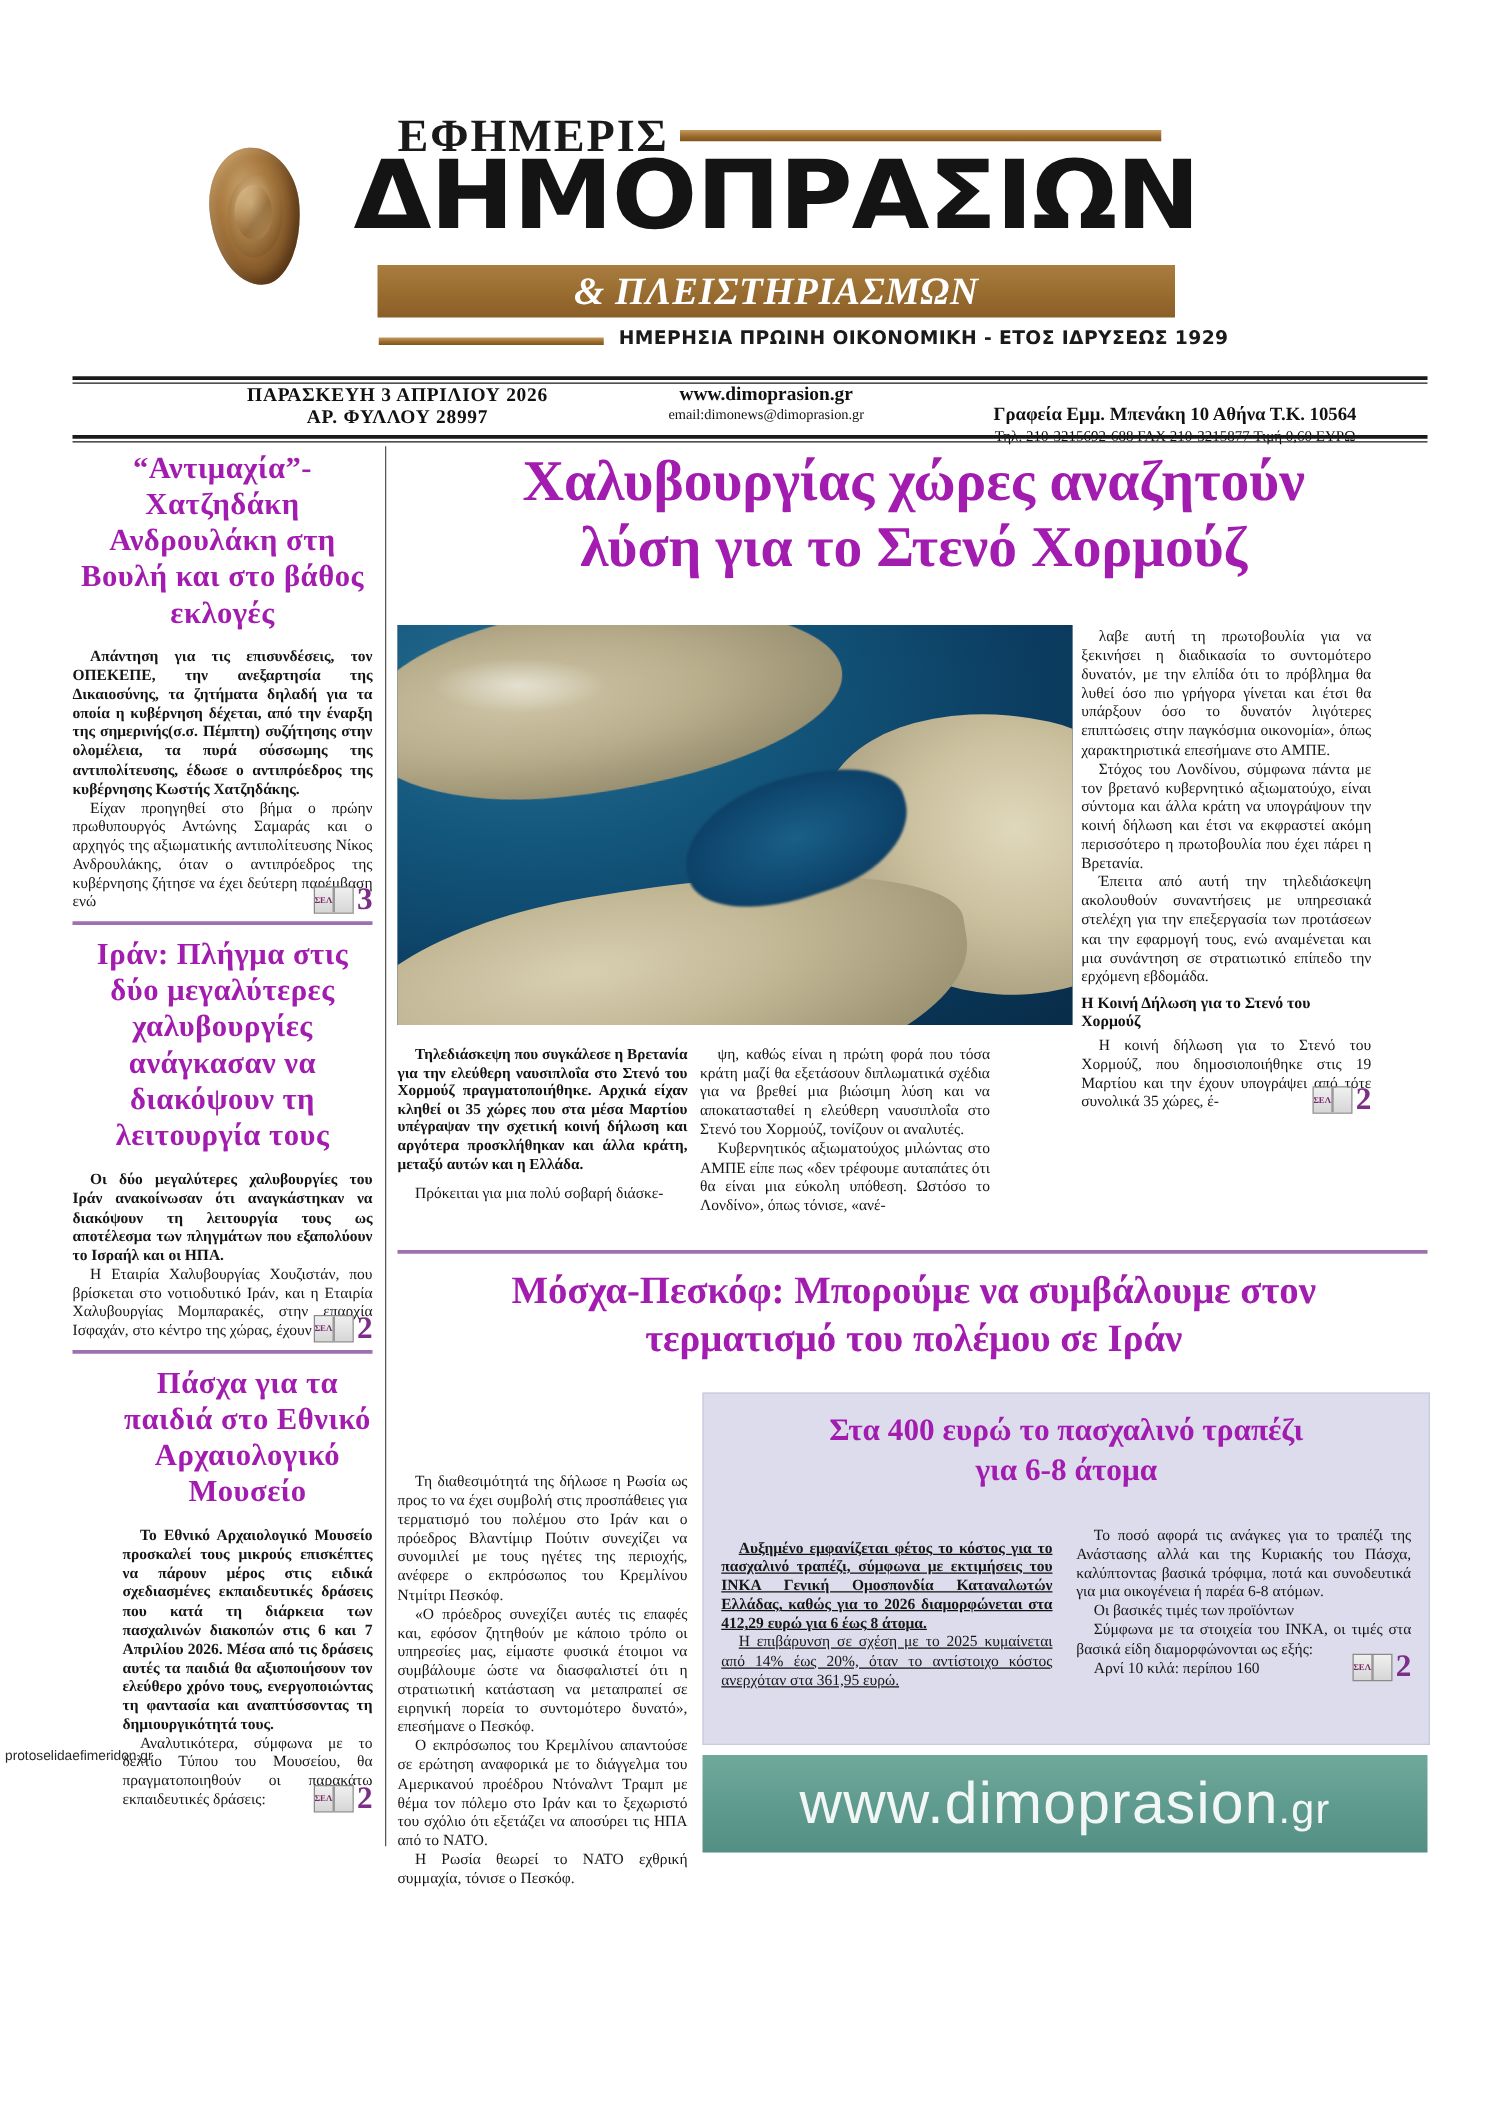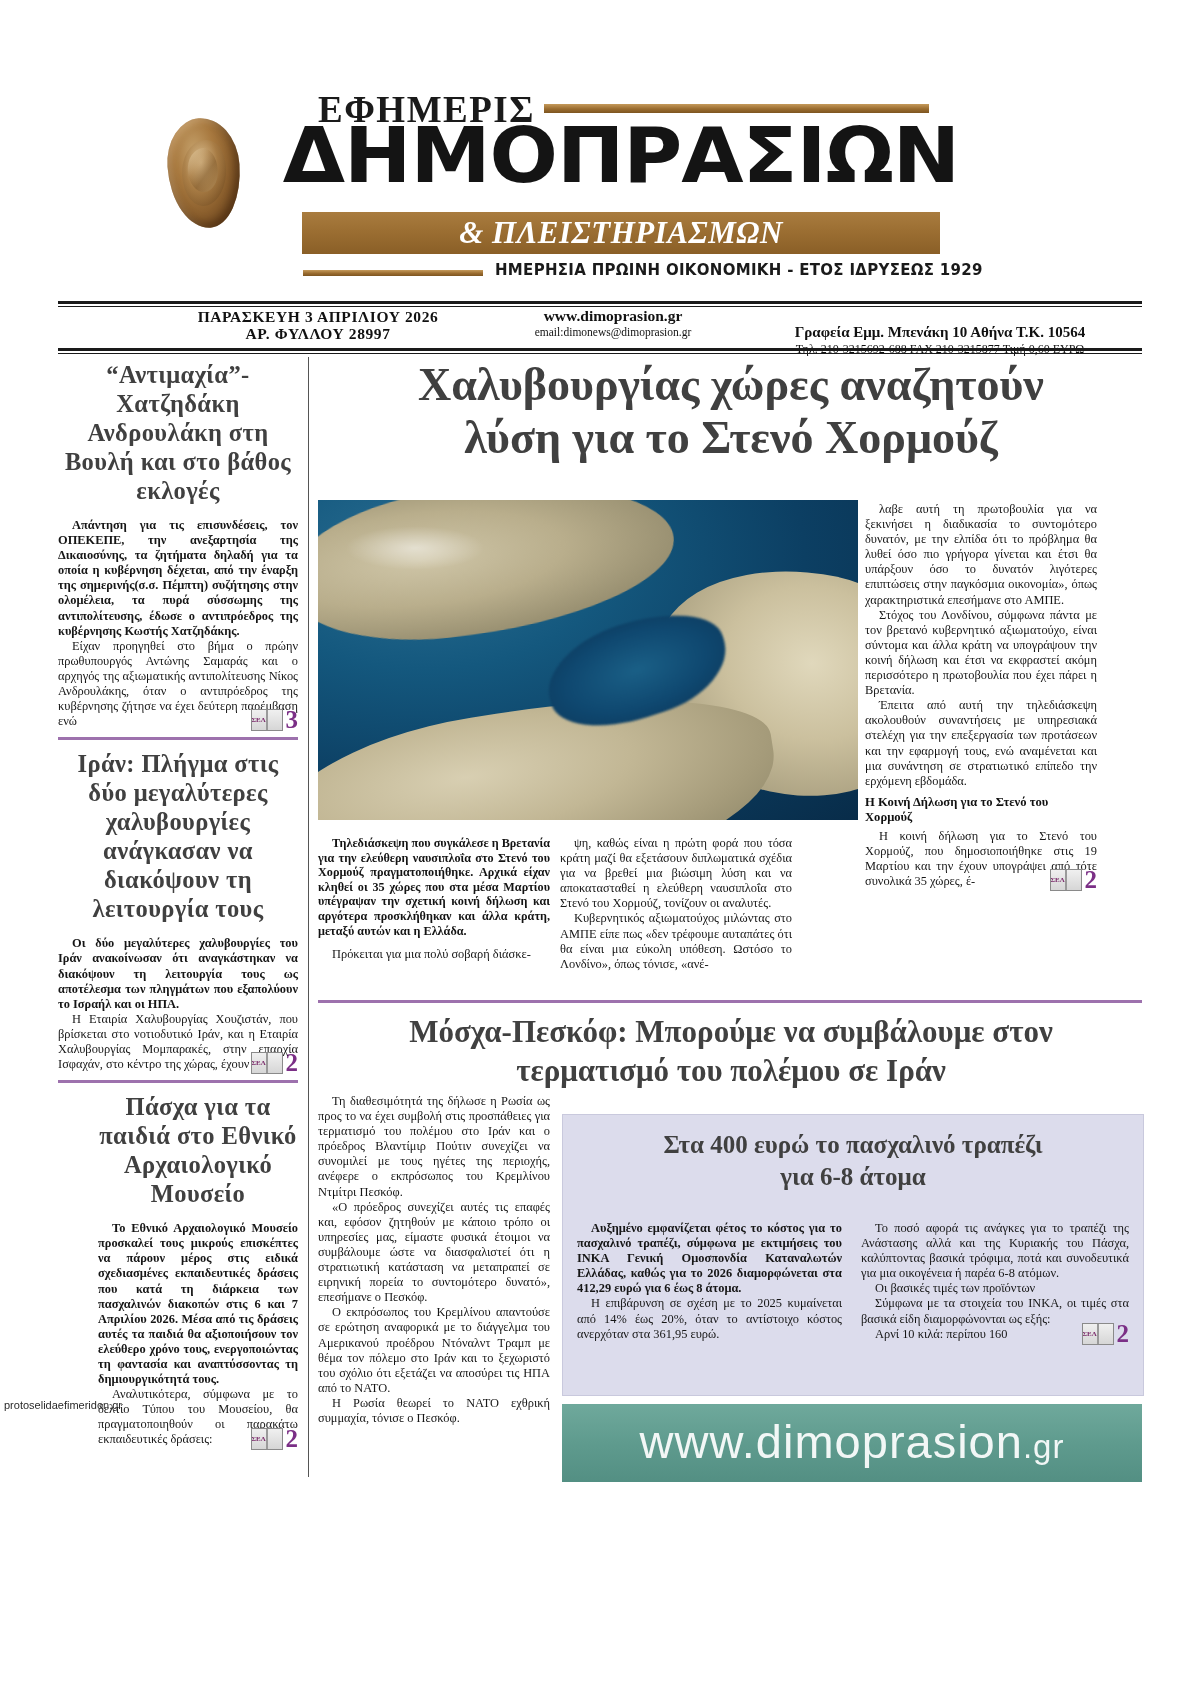--- a/index.html
+++ b/index.html
@@ -171,21 +171,21 @@
   .info-right .tel { font-size: 12px; }
 
   
   .col { position: absolute; }
 
   
   .hl {
     font-family: "Liberation Serif", "DejaVu Serif", serif;
     font-weight: 700;
     text-align: center;
-    color: #404040;
+    color: #a21caf;
   }
   .body-txt {
     font-size: 12.4px;
     line-height: 15.1px;
     text-align: justify;
     color: #161616;
     font-family: "Liberation Serif", "DejaVu Serif", serif;
   }
   .body-txt p { margin: 0; text-indent: 14px; }
   .body-txt p.lead { font-weight: 700; }
@@ -469,34 +469,34 @@
     </div>
   </div>
 
   <div class="hr-purple" style="position:absolute;left:318px;top:1000px;width:824px;"></div>
 
   <div class="col" style="left:320px;top:1012px;width:822px;">
     <div class="hl" style="font-size:31px;line-height:39px;">Μόσχα-Πεσκόφ: Μπορούμε να συμβάλουμε στον</div>
     <div class="hl" style="font-size:31px;line-height:39px;">τερματισμό του πολέμου σε Ιράν</div>
   </div>
 
-  <div class="col" style="left:318px;top:1094px;width:232px;">
+  <div class="col" style="left:318px;top:1178px;width:232px;">
     <div class="body-txt">
       <p>Τη διαθεσιμότητά της δήλωσε η Ρωσία ως προς το να έχει συμβολή στις προσπάθειες για τερματισμό του πολέμου στο Ιράν και ο πρόεδρος Βλαντίμιρ Πούτιν συνεχίζει να συνομιλεί με τους ηγέτες της περιοχής, ανέφερε ο εκπρόσωπος του Κρεμλίνου Ντμίτρι Πεσκόφ.</p>
       <p>«Ο πρόεδρος συνεχίζει αυτές τις επαφές και, εφόσον ζητηθούν με κάποιο τρόπο οι υπηρεσίες μας, είμαστε φυσικά έτοιμοι να συμβάλουμε ώστε να διασφαλιστεί ότι η στρατιωτική κατάσταση να μεταπραπεί σε ειρηνική πορεία το συντομότερο δυνατό», επεσήμανε ο Πεσκόφ.</p>
       <p>Ο εκπρόσωπος του Κρεμλίνου απαντούσε σε ερώτηση αναφορικά με το διάγγελμα του Αμερικανού προέδρου Ντόναλντ Τραμπ με θέμα τον πόλεμο στο Ιράν και το ξεχωριστό του σχόλιο ότι εξετάζει να αποσύρει τις ΗΠΑ από το ΝΑΤΟ.</p>
       <p>Η Ρωσία θεωρεί το ΝΑΤΟ εχθρική συμμαχία, τόνισε ο Πεσκόφ.</p>
     </div>
   </div>
 
   <div class="box-lav" style="position:absolute;left:562px;top:1114px;width:580px;height:280px;">
     <div class="hl" style="font-size:25px;line-height:32px;margin-top:14px;">Στα 400 ευρώ το πασχαλινό τραπέζι</div>
     <div class="hl" style="font-size:25px;line-height:32px;">για 6-8 άτομα</div>
 
-    <div style="position:absolute;left:14px;top:106px;width:265px;">
+    <div style="position:absolute;left:14px;top:116px;width:265px;text-decoration:underline;">
       <div class="body-txt">
         <p class="lead">Αυξημένο εμφανίζεται φέτος το κόστος για το πασχαλινό τραπέζι, σύμφωνα με εκτιμήσεις του ΙΝΚΑ Γενική Ομοσπονδία Καταναλωτών Ελλάδας, καθώς για το 2026 διαμορφώνεται στα 412,29 ευρώ για 6 έως 8 άτομα.</p>
         <p>Η επιβάρυνση σε σχέση με το 2025 κυμαίνεται από 14% έως 20%, όταν το αντίστοιχο κόστος ανερχόταν στα 361,95 ευρώ.</p>
       </div>
     </div>
 
     <div style="position:absolute;left:298px;top:106px;width:268px;">
       <div class="body-txt">
         <p>Το ποσό αφορά τις ανάγκες για το τραπέζι της Ανάστασης αλλά και της Κυριακής του Πάσχα, καλύπτοντας βασικά τρόφιμα, ποτά και συνοδευτικά για μια οικογένεια ή παρέα 6-8 ατόμων.</p>
         <p>Οι βασικές τιμές των προϊόντων</p>

